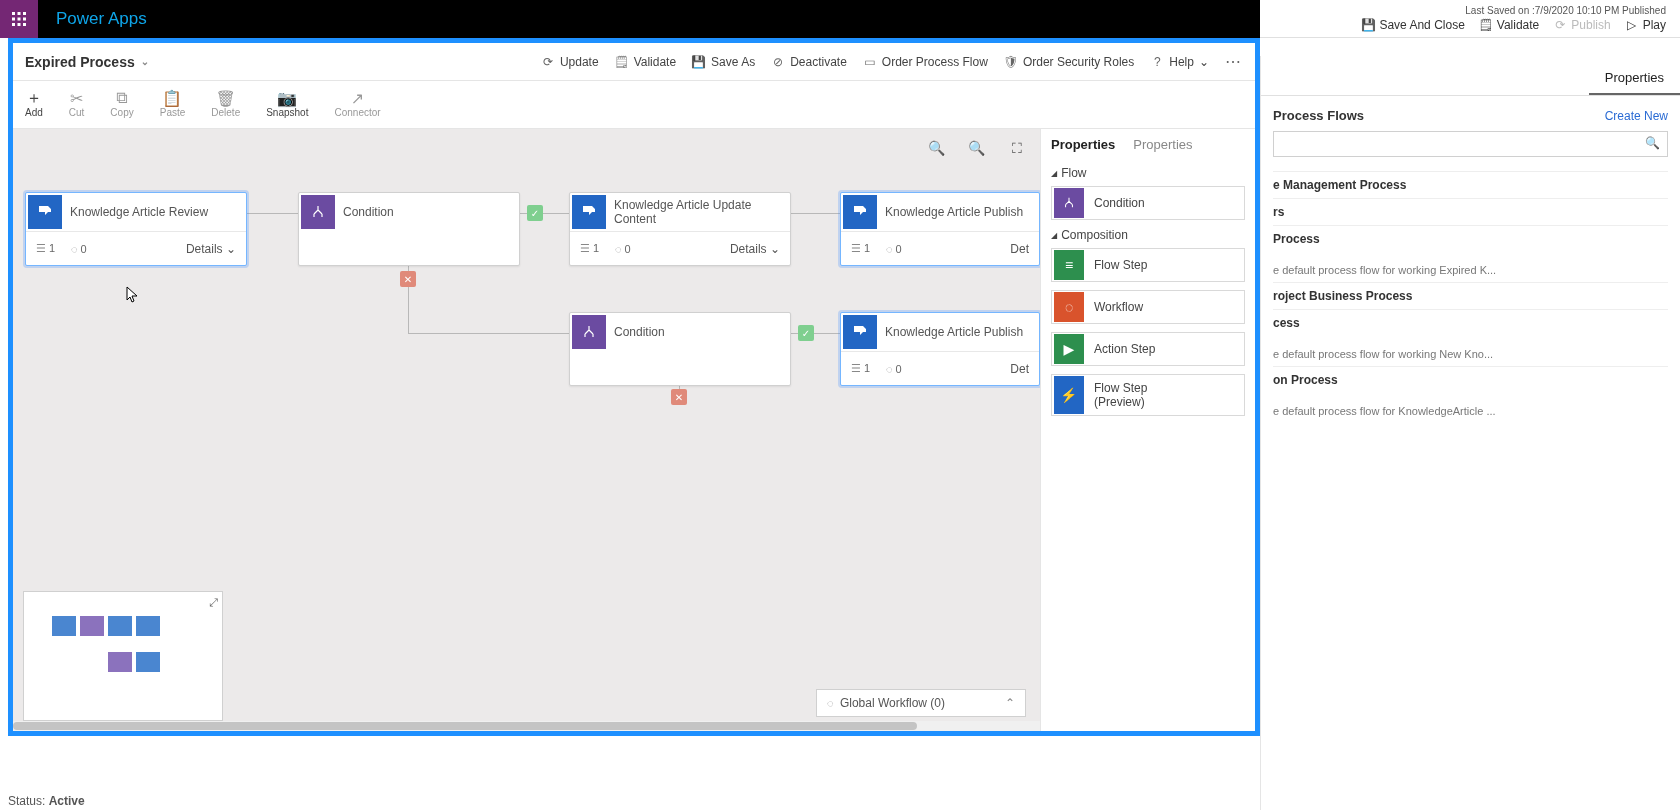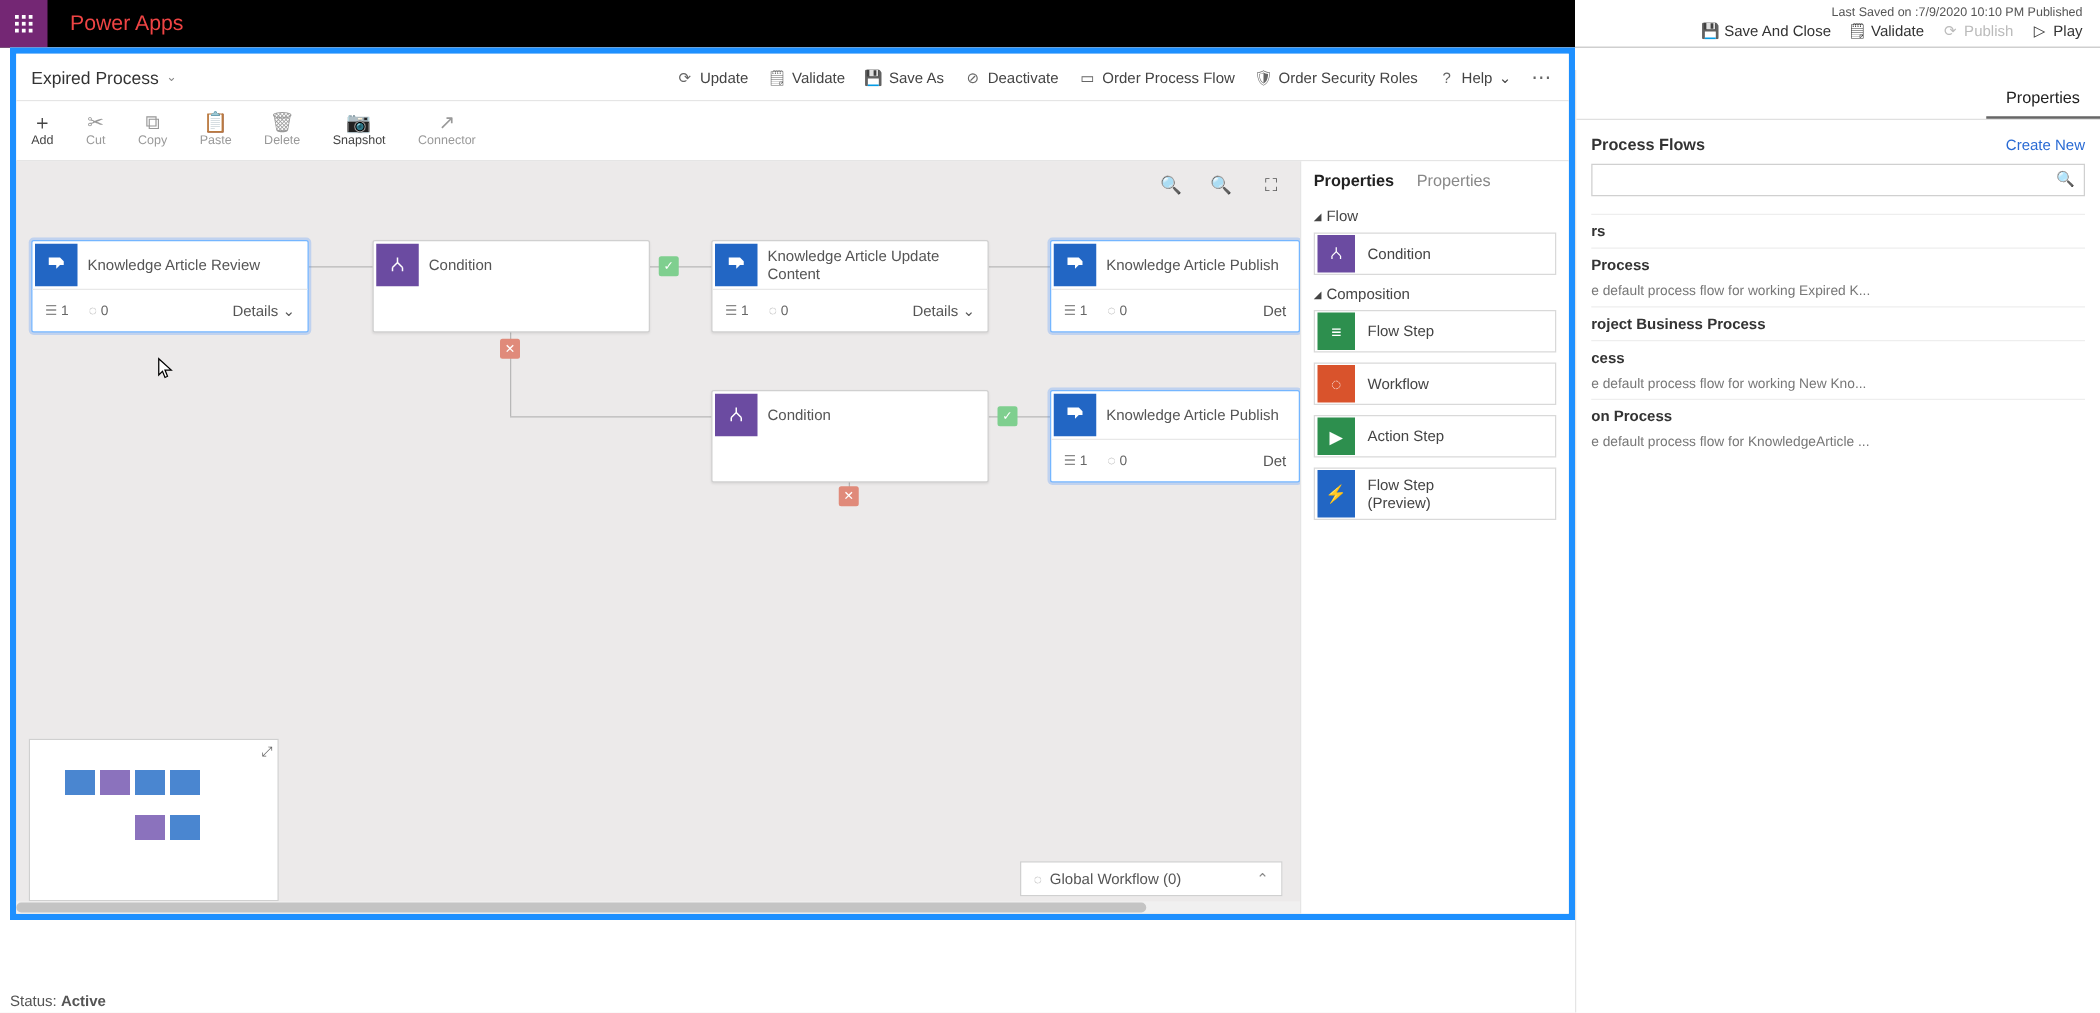--- a/index.html
+++ b/index.html
@@ -1,29 +1,29 @@
 <!DOCTYPE html>
 <html><head>
 <meta charset="utf-8">
 <style>
 html,body{margin:0;padding:0;font-family:"Segoe UI",Arial,sans-serif;font-size:13px;color:#333;background:#fff;height:100%;overflow:hidden}
 *{box-sizing:border-box}
 .top-black{height:38px;background:#000;display:flex;align-items:center;color:#fff}
 .waffle{width:38px;height:38px;background:#742774;display:flex;align-items:center;justify-content:center;color:#fff;font-size:16px}
-.app-title{margin-left:18px;font-size:17px;font-weight:400;color:#ef4444}
+.app-title{margin-left:18px;font-size:17px;font-weight:400;color:#0ea5e9}
 .top-right-bar{height:38px;display:flex;align-items:center;justify-content:flex-end;padding:0 14px;gap:16px;position:absolute;top:0;right:0;left:1260px;background:#fff;border-bottom:1px solid #e0e0e0;flex-direction:column;align-items:flex-end;justify-content:center;gap:2px}
 .last-saved{font-size:10px;color:#555}
 .right-cmds{display:flex;gap:14px;align-items:center}
 .right-cmd{font-size:12px;color:#333;display:flex;align-items:center;gap:4px;cursor:pointer}
 .right-cmd.disabled{color:#bbb}
 .ic{display:inline-flex;width:14px;height:14px;align-items:center;justify-content:center;font-size:12px}
 
 .designer-frame{position:absolute;top:38px;left:8px;width:1252px;height:698px;border:5px solid #1e90ff;background:#eceaea}
 .hdr-row{height:38px;background:#fff;border-bottom:1px solid #e5e5e5;display:flex;align-items:center;justify-content:space-between;padding:0 12px}
-.process-name{font-size:14px;font-weight:400;color:#333;display:flex;align-items:center;gap:6px}
+.process-name{font-size:14px;font-weight:700;color:#333;display:flex;align-items:center;gap:6px}
 .process-name .chev{color:#888;font-size:10px}
 .hdr-cmds{display:flex;gap:16px;align-items:center}
 .hdr-cmd{font-size:12px;color:#444;display:flex;align-items:center;gap:5px;cursor:pointer}
 .hdr-cmd .ic{color:#666}
 .more{font-size:16px;color:#666;letter-spacing:2px;cursor:pointer}
 
 .toolbar{height:48px;background:#fff;border-bottom:1px solid #e5e5e5;display:flex;align-items:center;padding:0 12px;gap:26px}
 .tb{display:flex;flex-direction:column;align-items:center;gap:2px;font-size:10px;color:#999;cursor:pointer}
 .tb .ic{font-size:16px;color:#999}
 .tb.active{color:#444}
@@ -78,21 +78,21 @@
 .rp-tabs{display:flex;border-bottom:1px solid #e0e0e0;height:40px;align-items:flex-end}
 .rp-tab{padding:8px 16px;font-size:13px;color:#666;cursor:pointer}
 .rp-tab.active{color:#222;border-bottom:2px solid #666}
 .rp-body{padding:12px}
 .rp-row{display:flex;justify-content:space-between;align-items:center;margin-bottom:8px}
 .rp-title{font-size:13px;font-weight:600;color:#333}
 .rp-link{font-size:12px;color:#2a6bd4;cursor:pointer}
 .rp-search{width:100%;height:26px;border:1px solid #d0d0d0;padding:0 8px;font-size:12px;margin-bottom:14px;text-align:right}
 .rp-item{padding:6px 0;border-top:1px solid #eee}
 .rp-item-name{font-size:12px;font-weight:600;color:#333}
-.rp-item-desc{font-size:11px;color:#777;margin-top:8px}
+.rp-item-desc{font-size:11px;color:#777;margin-top:18px}
 
 .status-bar{position:absolute;left:8px;bottom:2px;font-size:12px;color:#555}
 .status-bar b{font-weight:600}
 
 .hscroll{position:absolute;left:0;right:0;bottom:0;height:10px;background:#f0f0f0}
 .hscroll .thumb{position:absolute;top:1px;height:8px;background:#c4c4c4;border-radius:4px}
 svg{display:block}
 
 .cursor{position:absolute;width:14px;height:18px;pointer-events:none}
 .cursor svg{overflow:visible}
@@ -403,20 +403,23 @@
     <div class="rp-row">
       <div class="rp-title">Process Flows</div>
       <div class="rp-link">Create New</div>
     </div>
     <div style="position:relative">
       <input class="rp-search" style="">
       <span style="position:absolute;right:8px;top:5px;color:#888;font-size:12px">🔍</span>
     </div>
     <div id="rp-items">
         <div class="rp-item">
+          <div class="rp-item-name">e Management Process</div>
+        </div>
+        <div class="rp-item">
           <div class="rp-item-name">rs</div>
         </div>
         <div class="rp-item">
           <div class="rp-item-name">Process</div>
           <div class="rp-item-desc">e default process flow for working Expired K...</div>
         </div>
         <div class="rp-item">
           <div class="rp-item-name">roject Business Process</div>
         </div>
         <div class="rp-item">

